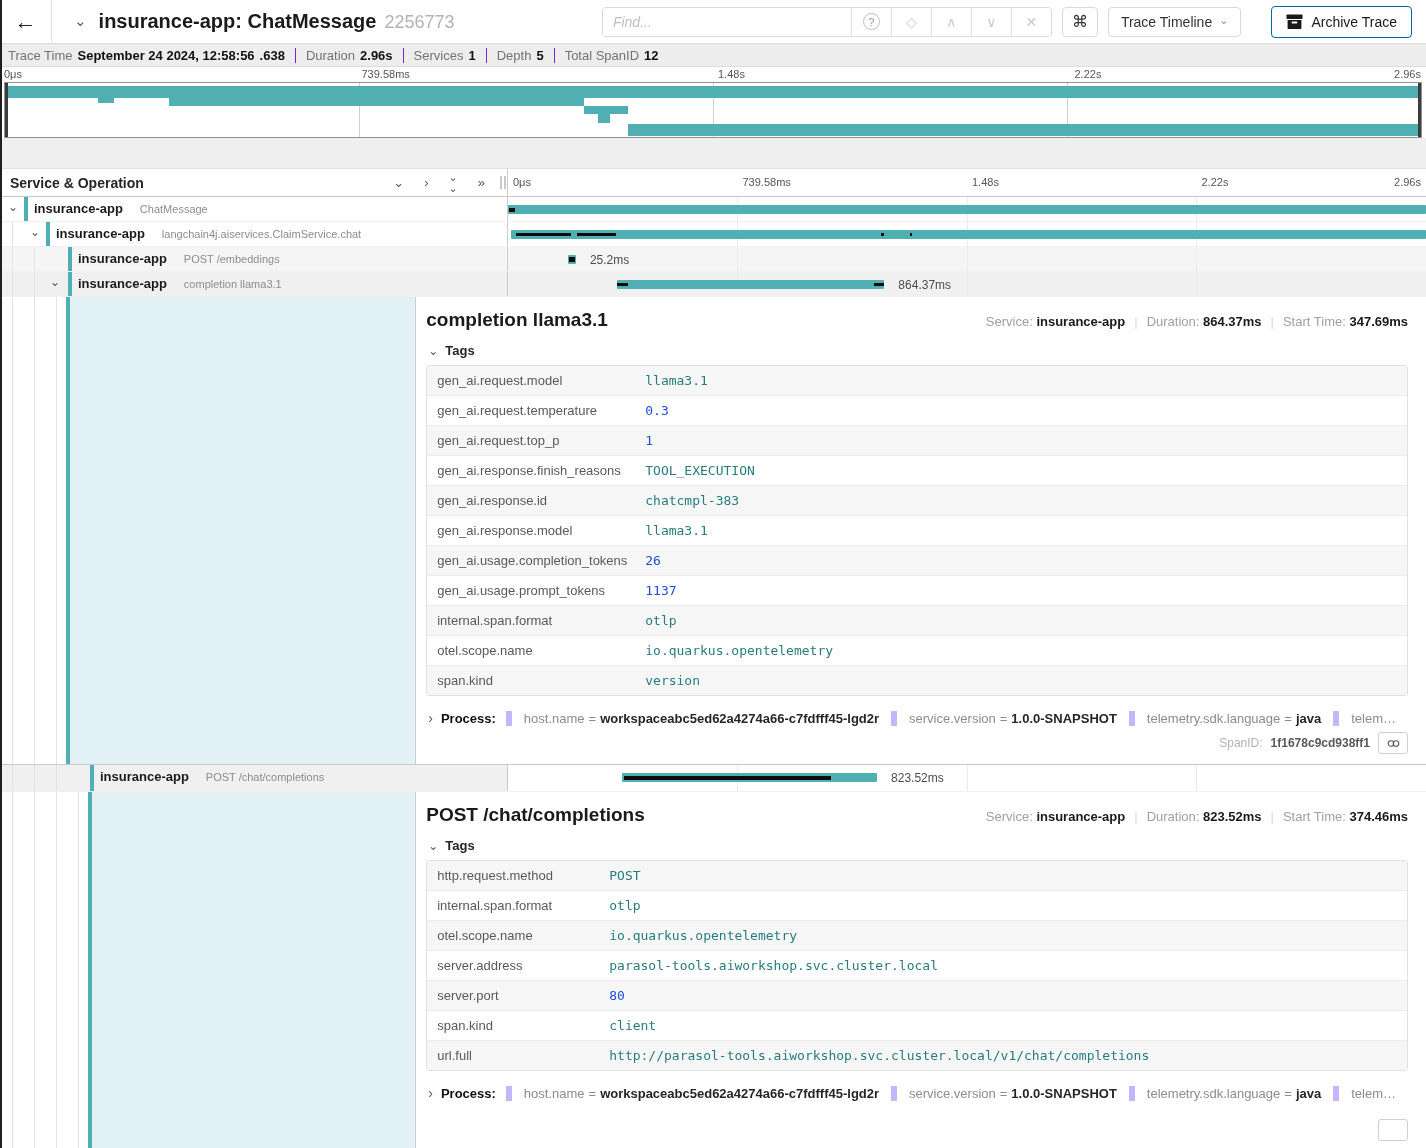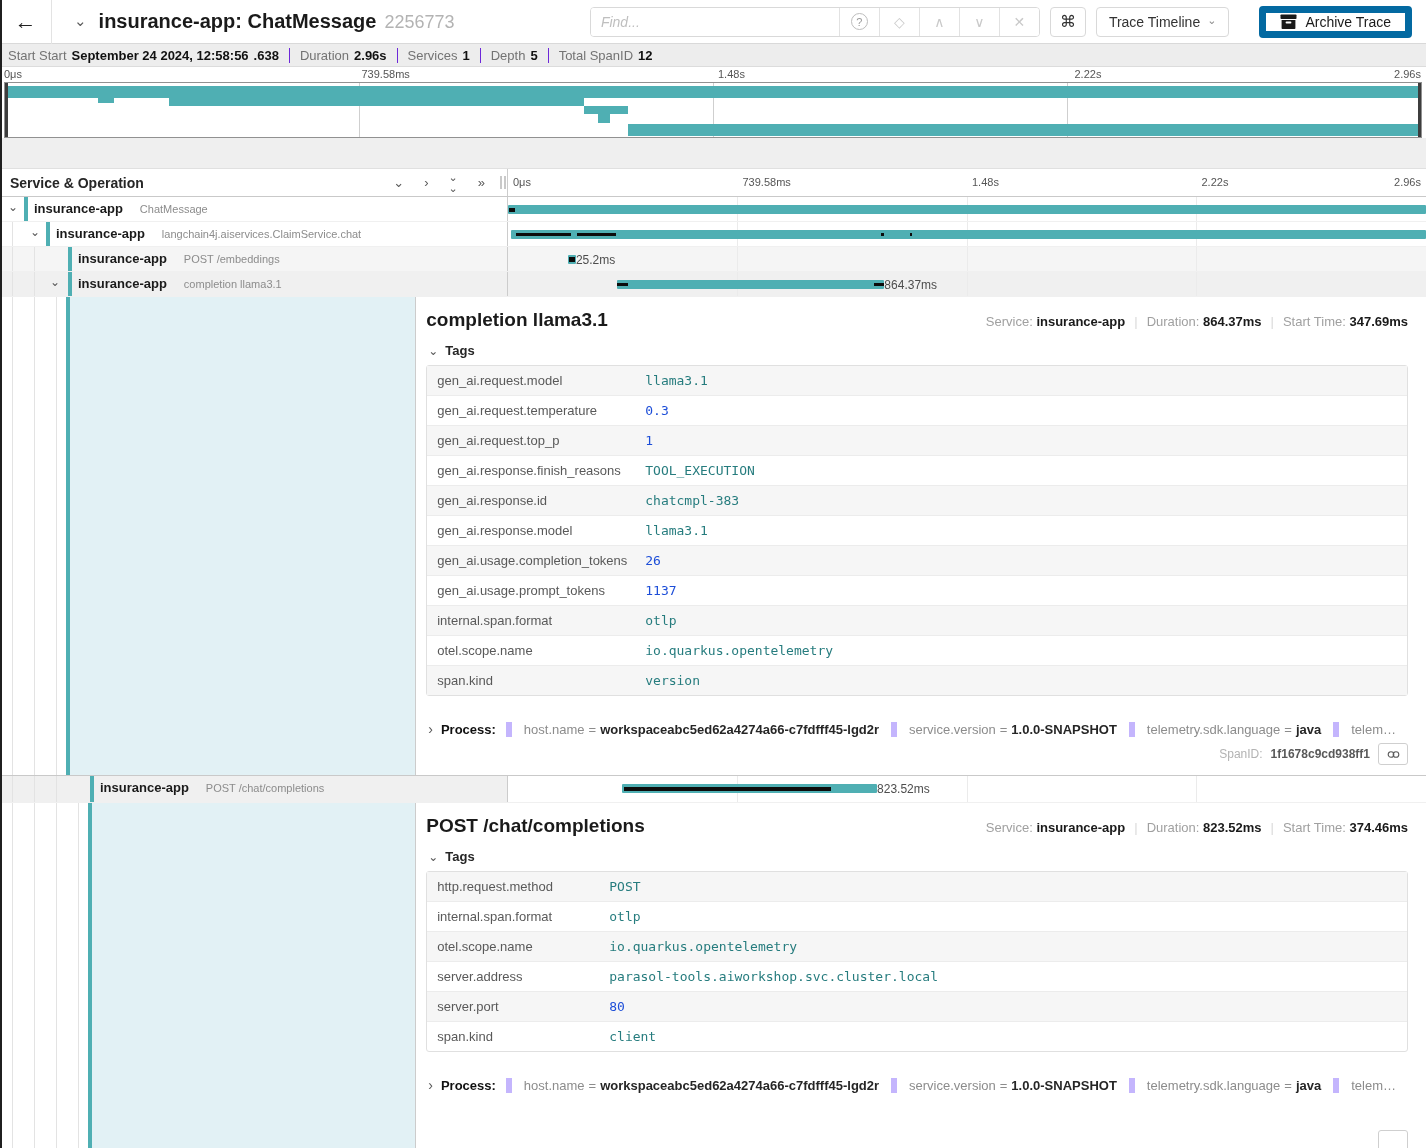--- a/index.html
+++ b/index.html
@@ -19,21 +19,21 @@
   .find-wrap { display:flex; align-items:stretch; height:30px; border:1px solid #d9d9d9; border-radius:4px; overflow:hidden; background:#fff; }
   .find-input { border:none; outline:none; width:248px; padding:0 10px; font-size:14px; color:#333;font-style:italic; }
   .find-input::placeholder { color:#bfbfbf; }
   .find-seg { width:40px; display:flex; align-items:center; justify-content:center; border-left:1px solid #e2e2e2; color:#c9c9c9; font-size:14px; background:#fff; }
   .find-help-circle { width:17px; height:17px; border:1px solid #bdbdbd; border-radius:50%; display:flex; align-items:center; justify-content:center; font-size:11px; color:#9a9a9a; }
   .cmd-btn { height:30px; width:36px; margin-left:10px; border:1px solid #d9d9d9; border-radius:4px; background:#fff;
     font-size:16px; color:#333; display:flex; align-items:center; justify-content:center; cursor:pointer; }
   .tt-btn { height:30px; margin-left:10px; border:1px solid #d9d9d9; border-radius:4px; background:#fff;
     font-size:14px; color:#333; display:flex; align-items:center; padding:0 12px; cursor:pointer; }
   .tt-caret { font-size:11px; color:#8c8c8c; margin-left:7px; position:relative; top:-1px; }
-  .archive-btn { height:32px; margin-left:30px; border:7px solid #0369a1; border-radius:4px; background:#fff;
+  .archive-btn { height:32px; margin-left:30px; border:1px solid #0369a1; border-radius:4px; background:#fff;
     font-size:14px; color:#1a1a1a; display:flex; align-items:center; gap:8px; padding:0 14px; cursor:pointer; }
 
   
   .summary { height:23px; background:#ededed; border-bottom:1px solid #dcdcdc; display:flex; align-items:center;
     font-size:13px; color:#737373; padding-left:8px; }
   .sum-item { display:flex; align-items:center; padding:0 10px; border-left:1px solid #6d28d9; }
   .sum-item:first-child { border-left:none; padding-left:0; }
   .sum-item b { color:#111; margin-left:5px; }
   .sum-frac { color:#a6a6a6; font-weight:700; }
 
@@ -64,36 +64,36 @@
   .g { position:absolute; top:0; bottom:0; width:1px; background:#e3e3e3; }
   .tchev { position:absolute; font-size:12px; color:#595959; top:3px; }
   .accent { position:absolute; top:0; bottom:0; width:4px; background:#4fafb3; }
   .svc { position:absolute; font-size:13px; font-weight:700; color:#1a1a1a; top:4px; white-space:nowrap; }
   .svc .op { font-weight:400; font-size:11px; color:#8c8c8c; margin-left:17px; }
   .time-cell { flex:1; position:relative;
     background-image:linear-gradient(#ebebeb,#ebebeb),linear-gradient(#ebebeb,#ebebeb),linear-gradient(#ebebeb,#ebebeb);
     background-size:1px 100%; background-position:25% 0,50% 0,75% 0; background-repeat:no-repeat; }
   .bar { position:absolute; top:8px; height:9px; background:#4fafb3; border-radius:1px; cursor:pointer; }
   .bar i { position:absolute; background:#0c0c0c; display:block; }
-  .bar-label { position:absolute; left:100%; margin-left:0; top:-2px; font-size:12px; color:#4d4d4d; white-space:nowrap; }
+  .bar-label { position:absolute; left:100%; margin-left:14px; top:-2px; font-size:12px; color:#4d4d4d; white-space:nowrap; }
   .bg-a { background-color:#f5f5f5; } .bg-b { background-color:#f0f0f0; } .bg-w { background-color:#fff; }
 
   
   .detail-section { display:flex; border-bottom:1px solid #c9c9c9; }
   .detail-left { width:508px; position:relative; border-right:1px solid #cccccc; background:#fff; }
   .blue-block { position:absolute; top:0; bottom:0; right:0; background:#e2f1f5; border-left:4px solid #4fafb3; }
   .detail-panel { flex:1; padding:12px 18px 10px 10px; background:#fff; display:flex; flex-direction:column; }
   .dp-head { display:flex; align-items:baseline; justify-content:space-between; margin-bottom:10px; }
   .dp-name { font-size:19px; font-weight:700; color:#1a1a1a; }
   .dp-meta { font-size:13px; color:#a0a0a0; white-space:nowrap; }
   .dp-meta b { color:#1a1a1a; }
   .dp-meta .sep { color:#d9d9d9; margin:0 9px; }
   .tags-head { font-size:13px; font-weight:700; color:#262626; margin:2px 0 7px 2px; cursor:pointer; }
   .tags-head .chev { font-weight:400; color:#595959; font-size:12px; margin-right:7px; }
-  .tag-table { border:1px solid #e0e0e0; border-radius:3px; margin-bottom:21px; }
+  .tag-table { border:1px solid #e0e0e0; border-radius:3px; margin-bottom:10px; }
   .tag-row { display:flex; align-items:center; padding:7px 10px; min-height:29px; border-bottom:1px solid #ececec; }
   .tag-row:last-child { border-bottom:none; }
   .tag-table .tag-row:nth-child(odd) { background:#f6f6f6; }
   .tag-key { font-size:13px; color:#595959; flex:none; }
   .p1 .tag-key { width:208px; } .p2 .tag-key { width:172px; }
   .tag-val { font-family:"DejaVu Sans Mono","Liberation Mono",monospace; font-size:13px; }
   .tag-val.str { color:#267c7e; } .tag-val.num { color:#1d4ed8; }
   .proc-line { font-size:13px; color:#8c8c8c; display:flex; align-items:center; white-space:nowrap; overflow:hidden; margin:4px 0 6px 2px; cursor:pointer; }
   .proc-line .pchev { color:#595959; font-size:14px; margin-right:8px; }
   .proc-line .plabel { font-weight:700; color:#111; margin-right:10px; }
@@ -151,21 +151,21 @@
         <path d="M1.6 6h13.8v8.2a0.8 0.8 0 0 1-0.8 0.8H2.4a0.8 0.8 0 0 1-0.8-0.8z" fill="#1a1a1a"></path>
         <rect x="5.6" y="7.6" width="5.8" height="1.8" rx="0.9" fill="#fff"></rect>
       </svg>
       <span>Archive Trace</span>
     </button>
   </div>
 </div>
 
 <div class="summary">
   <span class="sum-item">
-    <span>Start Start</span>
+    <span>Trace Time</span>
       <b>September 24 2024, 12:58:56</b>
       <b class="sum-frac">.638</b>
   </span>
   <span class="sum-item">
     <span>Duration</span>
       <b>2.96s</b>
   </span>
   <span class="sum-item">
     <span>Services</span>
       <b>1</b>
@@ -442,20 +442,24 @@
         <div class="tag-row">
           <div class="tag-key">server.port</div>
           <div class="tag-val num">80</div>
         </div>
 
         <div class="tag-row">
           <div class="tag-key">span.kind</div>
           <div class="tag-val str">client</div>
         </div>
 
+        <div class="tag-row">
+          <div class="tag-key">url.full</div>
+          <div class="tag-val str">http://parasol-tools.aiworkshop.svc.cluster.local/v1/chat/completions</div>
+        </div>
       </div>
     <div class="proc-line">
       <span class="pchev">›</span>
       <span class="plabel">Process:</span>
       <span class="proc-item"><span>host.name</span><span class="eq">=</span><b>workspaceabc5ed62a4274a66-c7fdfff45-lgd2r</b></span>
       <span class="proc-item"><span>service.version</span><span class="eq">=</span><b>1.0.0-SNAPSHOT</b></span>
       <span class="proc-item"><span>telemetry.sdk.language</span><span class="eq">=</span><b>java</b></span>
       <span class="proc-item">telem…</span>
     </div>
     <div class="spanid-line">

